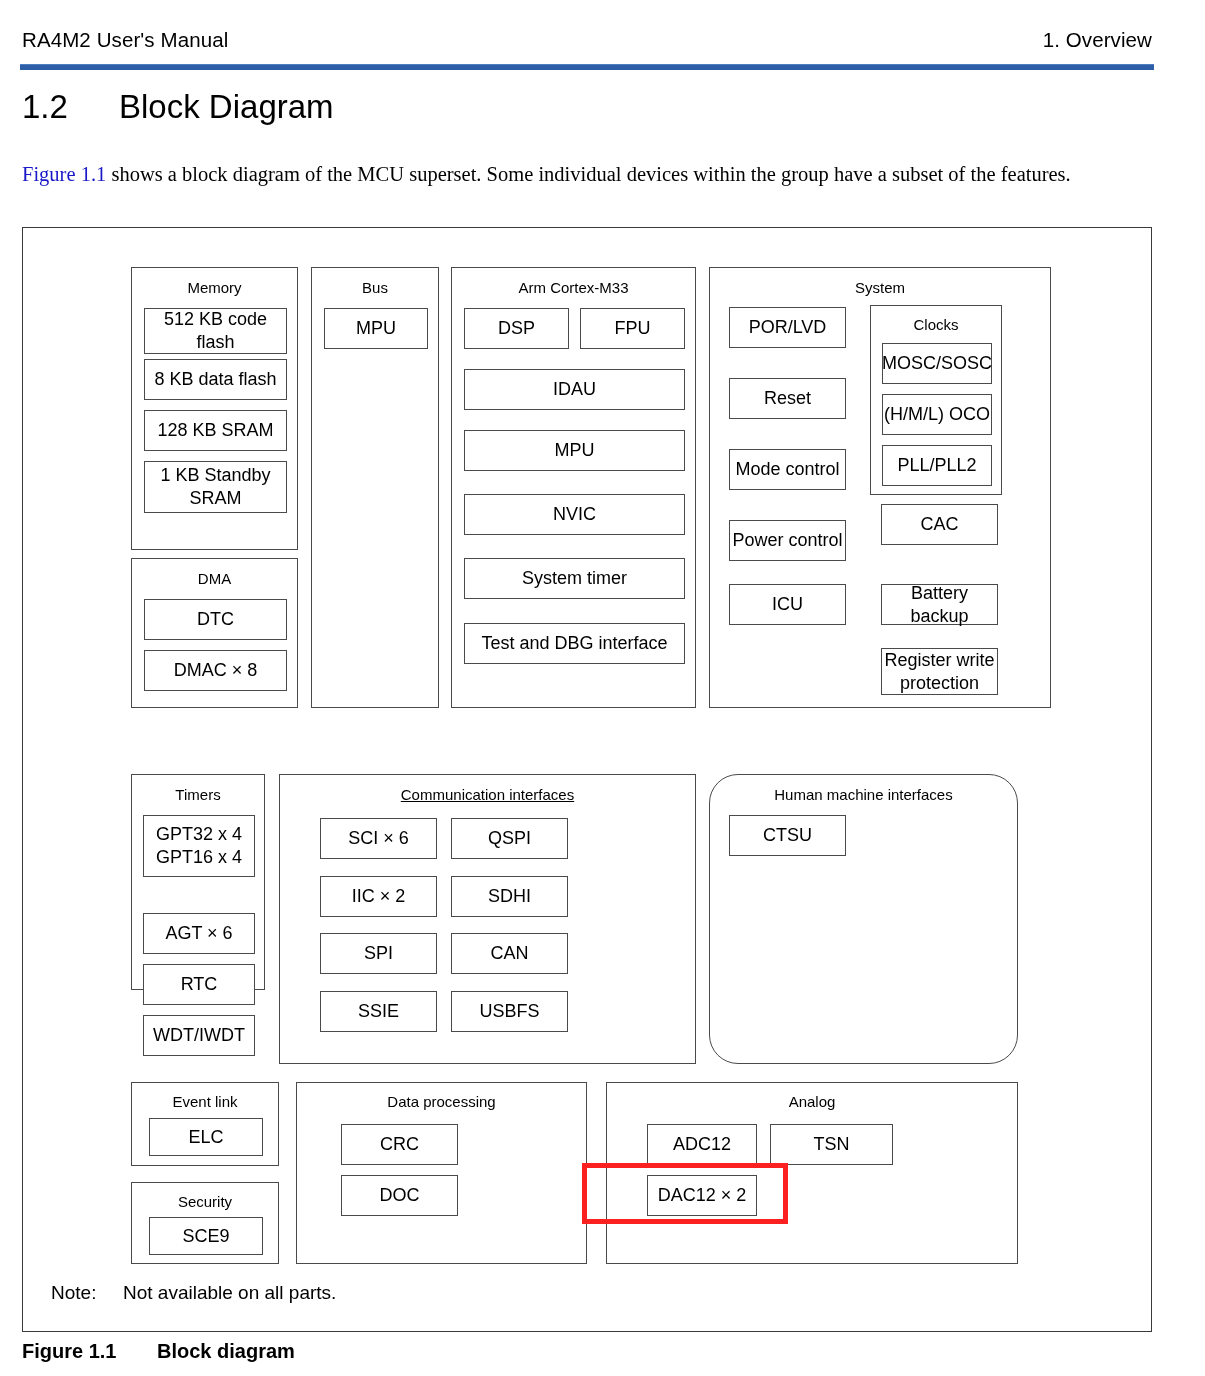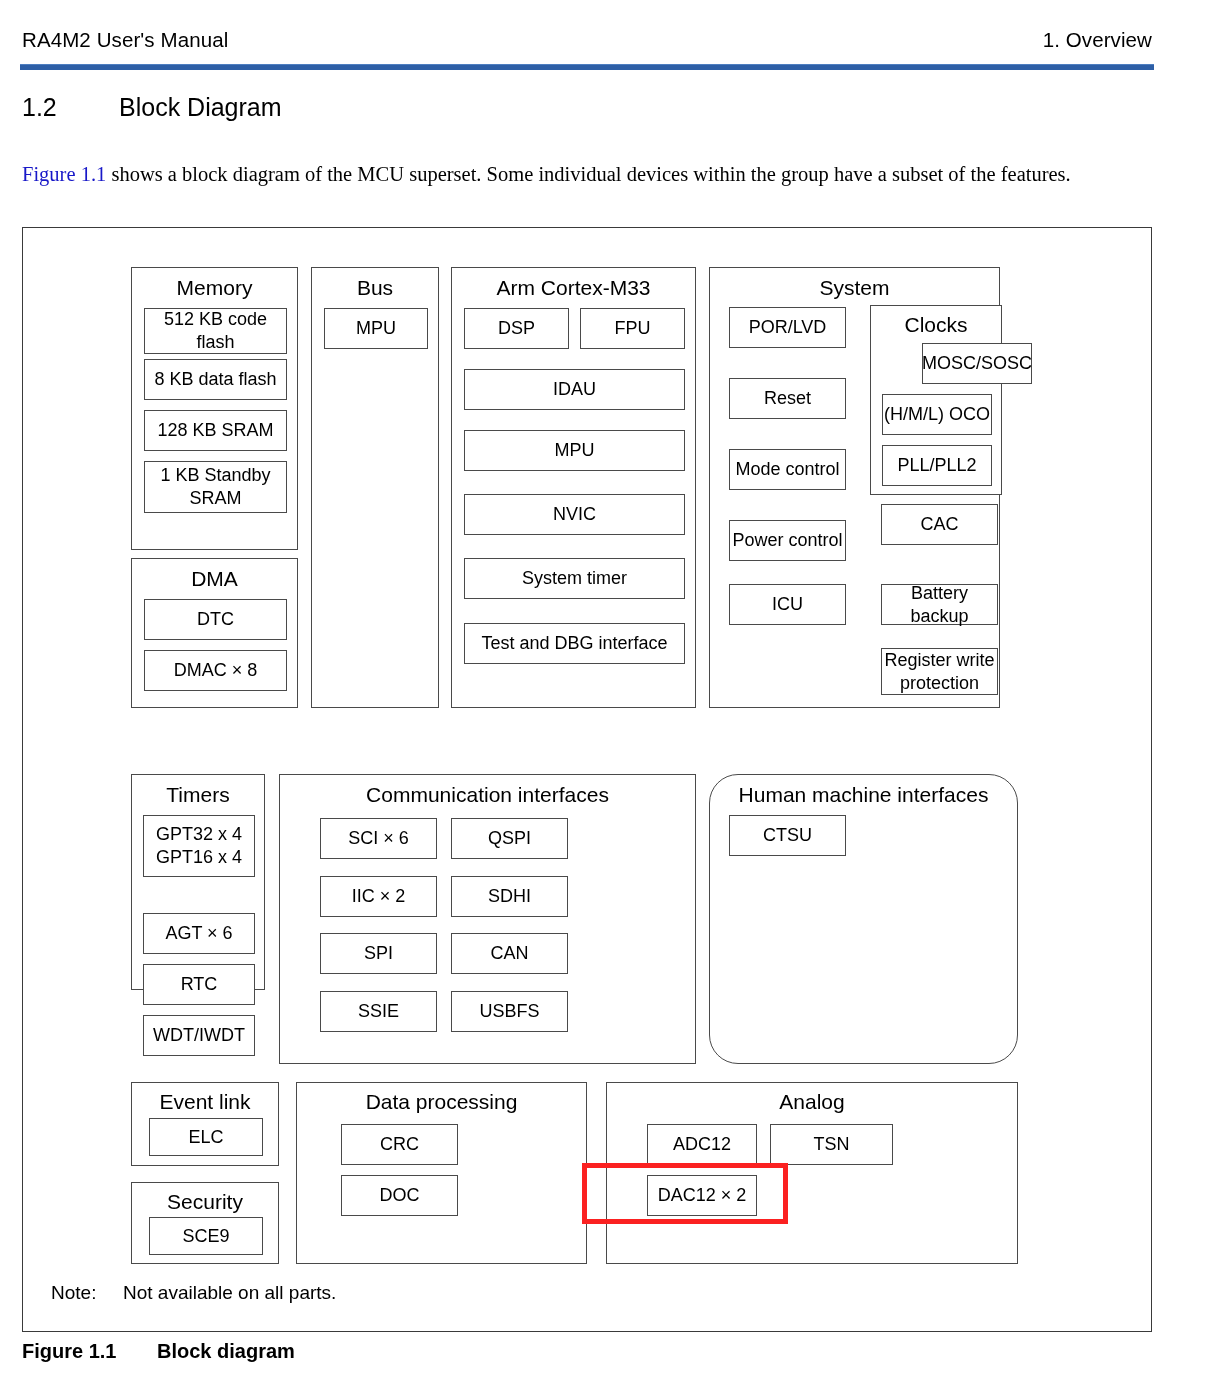--- a/index.html
+++ b/index.html
@@ -44,21 +44,21 @@
     box-sizing: border-box;
   }
 
   
   .sec-heading {
     position: absolute;
     left: 22px;
     top: 92px;
     display: flex;
     align-items: baseline;
-    font-size: 25px;
+    font-size: 33px;
     line-height: 30px;
   }
   .sec-heading .sec-num { width: 97px; display: inline-block; }
   .sec-heading .sec-title { white-space: nowrap; }
 
   
   .intro {
     position: absolute;
     left: 22px;
     top: 138px;
@@ -87,21 +87,21 @@
     position: absolute;
     border: 1.7px solid #4a4a4a;
     box-sizing: border-box;
     background: #ffffff;
   }
   .grp-title {
     position: absolute;
     left: 0;
     right: 0;
     text-align: center;
-    font-size: 21px;
+    font-size: 15px;
     line-height: 22px;
     white-space: nowrap;
   }
 
   
   .blk {
     position: absolute;
     border: 1.7px solid #4a4a4a;
     box-sizing: border-box;
     background: #ffffff;
@@ -190,53 +190,53 @@
     <div class="grp-title" style="top:9px;">Arm Cortex-M33</div>
     <div class="blk" style="left:12px; top:40px; width:105px; height:41px;">DSP</div>
     <div class="blk" style="left:128px; top:40px; width:105px; height:41px;">FPU</div>
     <div class="blk" style="left:12px; top:101px; width:221px; height:41px;">IDAU</div>
     <div class="blk" style="left:12px; top:162px; width:221px; height:41px;">MPU</div>
     <div class="blk" style="left:12px; top:226px; width:221px; height:41px;">NVIC</div>
     <div class="blk" style="left:12px; top:290px; width:221px; height:41px;">System timer</div>
     <div class="blk" style="left:12px; top:355px; width:221px; height:41px;">Test and DBG interface</div>
   </div>
 
-  <div class="grp" style="left:686px; top:39px; width:291px; height:441px;">
+  <div class="grp" style="left:686px; top:39px; width:342px; height:441px;">
     <div class="grp-title" style="top:9px;">System</div>
 
     <div class="blk" style="left:19px; top:39px; width:117px; height:41px;">POR/LVD</div>
     <div class="blk" style="left:19px; top:110px; width:117px; height:41px;">Reset</div>
     <div class="blk" style="left:19px; top:181px; width:117px; height:41px;">Mode control</div>
     <div class="blk" style="left:19px; top:252px; width:117px; height:41px;">Power control</div>
     <div class="blk" style="left:19px; top:316px; width:117px; height:41px;">ICU</div>
 
     <div class="grp" style="left:160px; top:37px; width:132px; height:190px;">
       <div class="grp-title" style="top:8px;">Clocks</div>
-      <div class="blk" style="left:11px; top:37px; width:110px; height:41px;margin-left:40px;">MOSC/SOSC</div>
+      <div class="blk" style="left:11px; top:37px; width:110px; height:41px;">MOSC/SOSC</div>
       <div class="blk" style="left:11px; top:88px; width:110px; height:41px;">(H/M/L) OCO</div>
       <div class="blk" style="left:11px; top:139px; width:110px; height:41px;">PLL/PLL2</div>
     </div>
 
     <div class="blk" style="left:171px; top:236px; width:117px; height:41px;">CAC</div>
     <div class="blk" style="left:171px; top:316px; width:117px; height:41px;">Battery backup</div>
     <div class="blk" style="left:171px; top:380px; width:117px; height:47px;text-align:center;">Register write
 protection</div>
   </div>
 
   <div class="grp" style="left:108px; top:546px; width:134px; height:216px;">
     <div class="grp-title" style="top:9px;">Timers</div>
     <div class="blk" style="left:11px; top:40px; width:112px; height:62px;text-align:right;">GPT32 x 4
 GPT16 x 4</div>
     <div class="blk" style="left:11px; top:138px; width:112px; height:41px;">AGT × 6</div>
     <div class="blk" style="left:11px; top:189px; width:112px; height:41px;">RTC</div>
     <div class="blk" style="left:11px; top:240px; width:112px; height:41px;">WDT/IWDT</div>
   </div>
 
   <div class="grp" style="left:256px; top:546px; width:417px; height:290px;">
-    <div class="grp-title" style="top:9px;">Communication interfaces</div>
+    <div class="grp-title" style="top:9px;text-decoration:underline;">Communication interfaces</div>
     <div class="blk" style="left:40px; top:43px; width:117px; height:41px;">SCI × 6</div>
     <div class="blk" style="left:40px; top:101px; width:117px; height:41px;">IIC × 2</div>
     <div class="blk" style="left:40px; top:158px; width:117px; height:41px;">SPI</div>
     <div class="blk" style="left:40px; top:216px; width:117px; height:41px;">SSIE</div>
     <div class="blk" style="left:171px; top:43px; width:117px; height:41px;">QSPI</div>
     <div class="blk" style="left:171px; top:101px; width:117px; height:41px;">SDHI</div>
     <div class="blk" style="left:171px; top:158px; width:117px; height:41px;">CAN</div>
     <div class="blk" style="left:171px; top:216px; width:117px; height:41px;">USBFS</div>
   </div>
 

